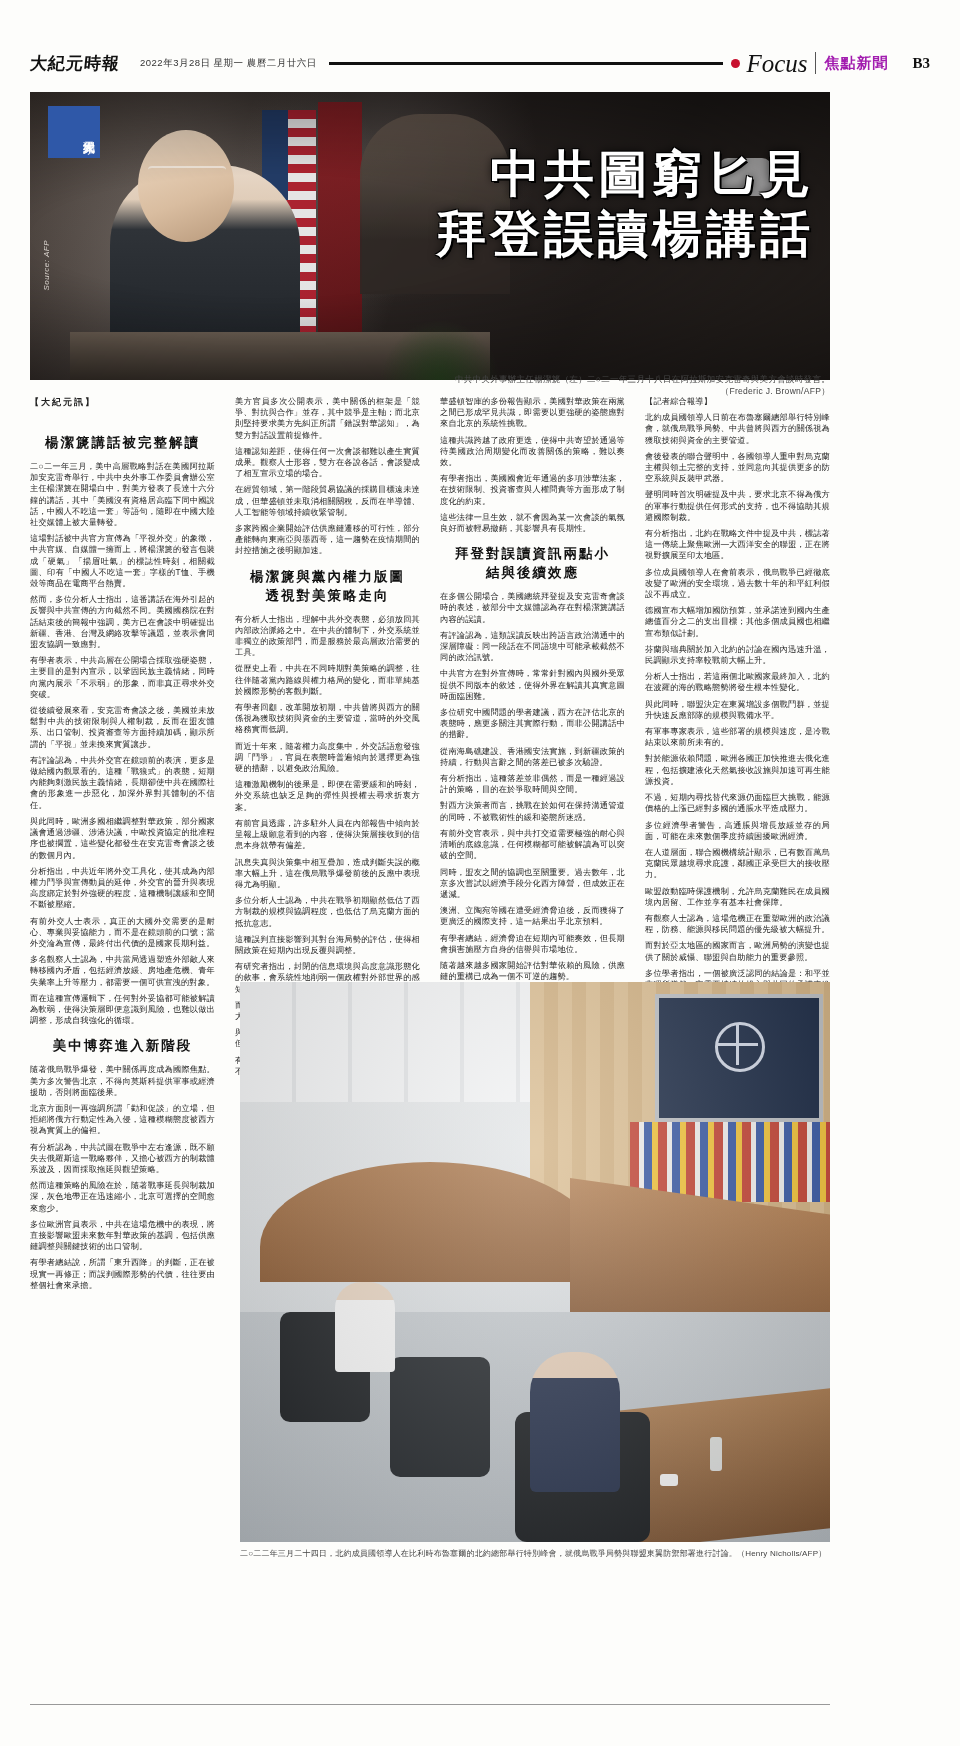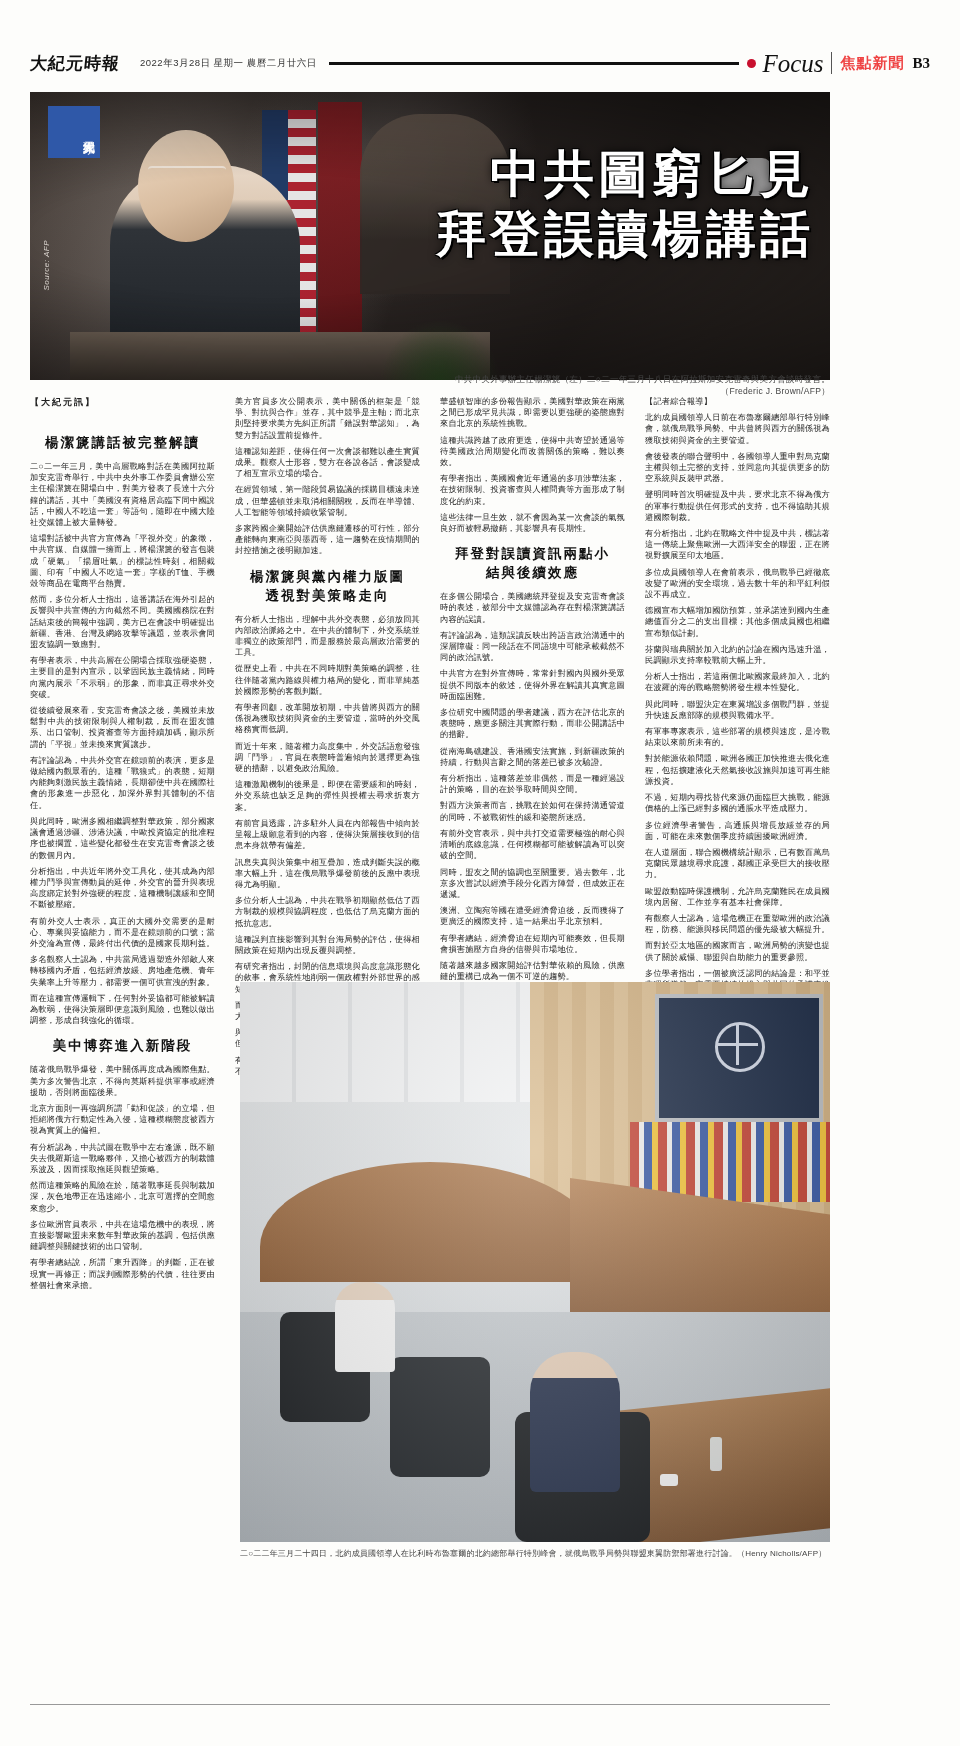--- a/index.html
+++ b/index.html
@@ -74,26 +74,26 @@
   .masthead-sep {
     width: 1px;
     height: 22px;
     background: #555;
     margin: 0 8px;
   }
   .masthead-section {
     font-family: "Liberation Serif", serif;
     font-size: 15px;
     font-weight: bold;
-    color: #ef4444;
+    color: #a21caf;
     white-space: nowrap;
     letter-spacing: 1px;
   }
   .masthead-page {
-    margin-left: 8px;
+    margin-left: 24px;
     font-family: "Liberation Serif", serif;
     font-weight: bold;
     font-size: 15px;
     color: #111;
   }
 
   
   .hero {
     position: absolute;
     left: 30px;

